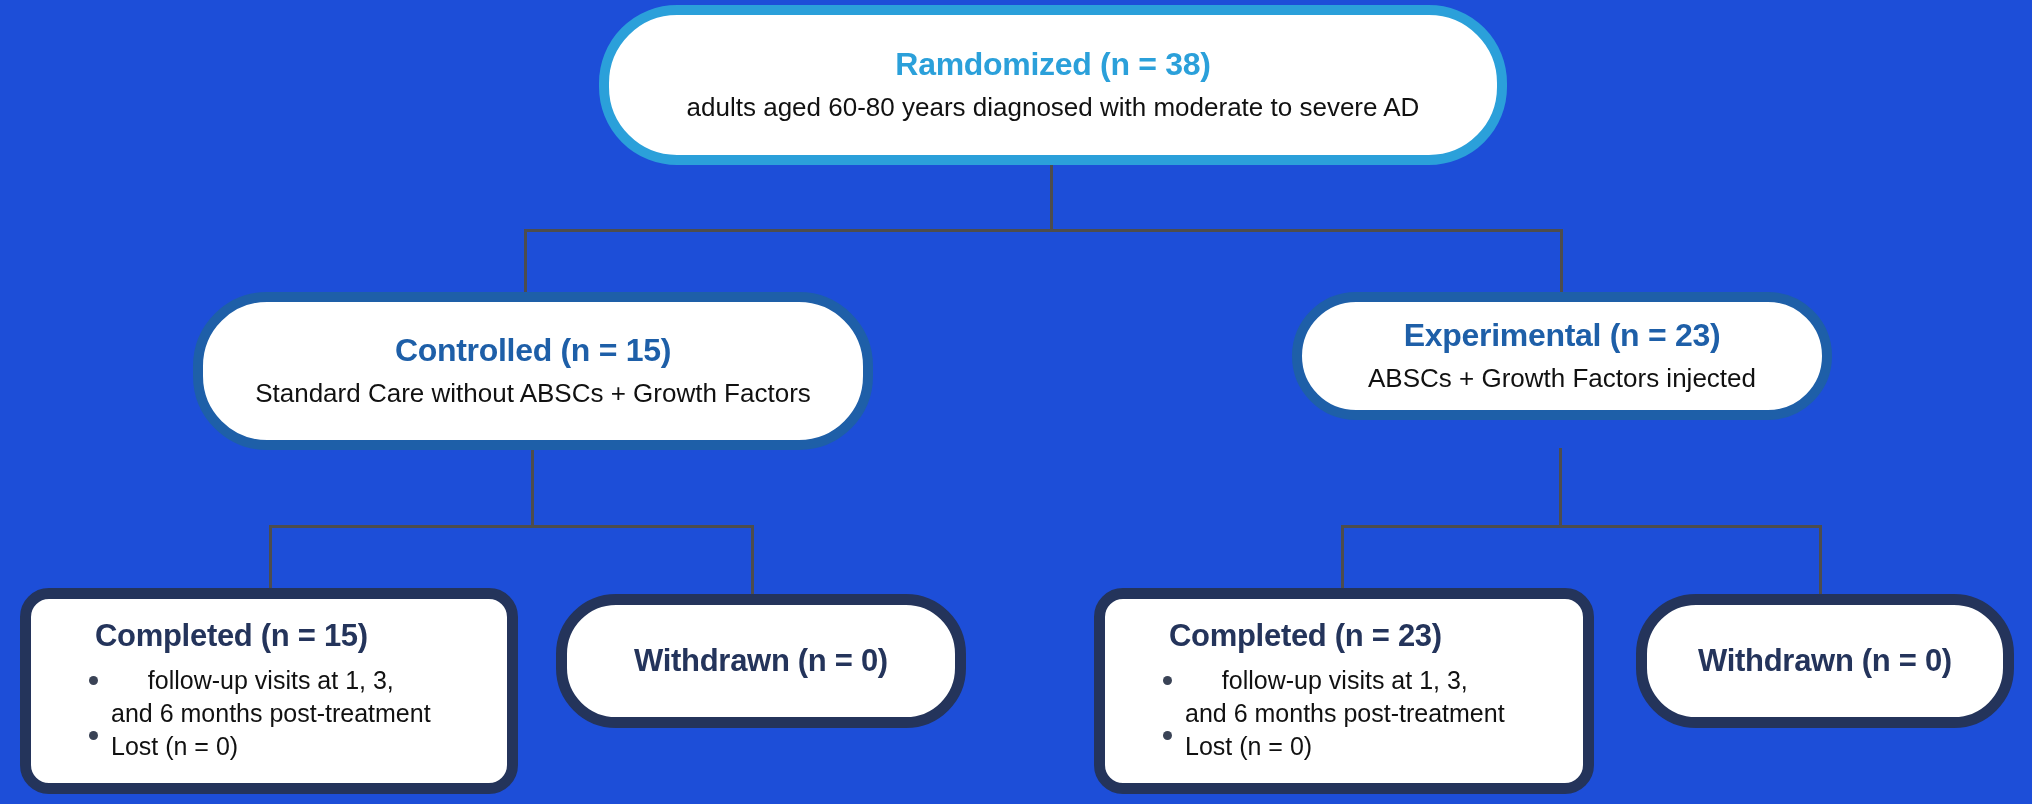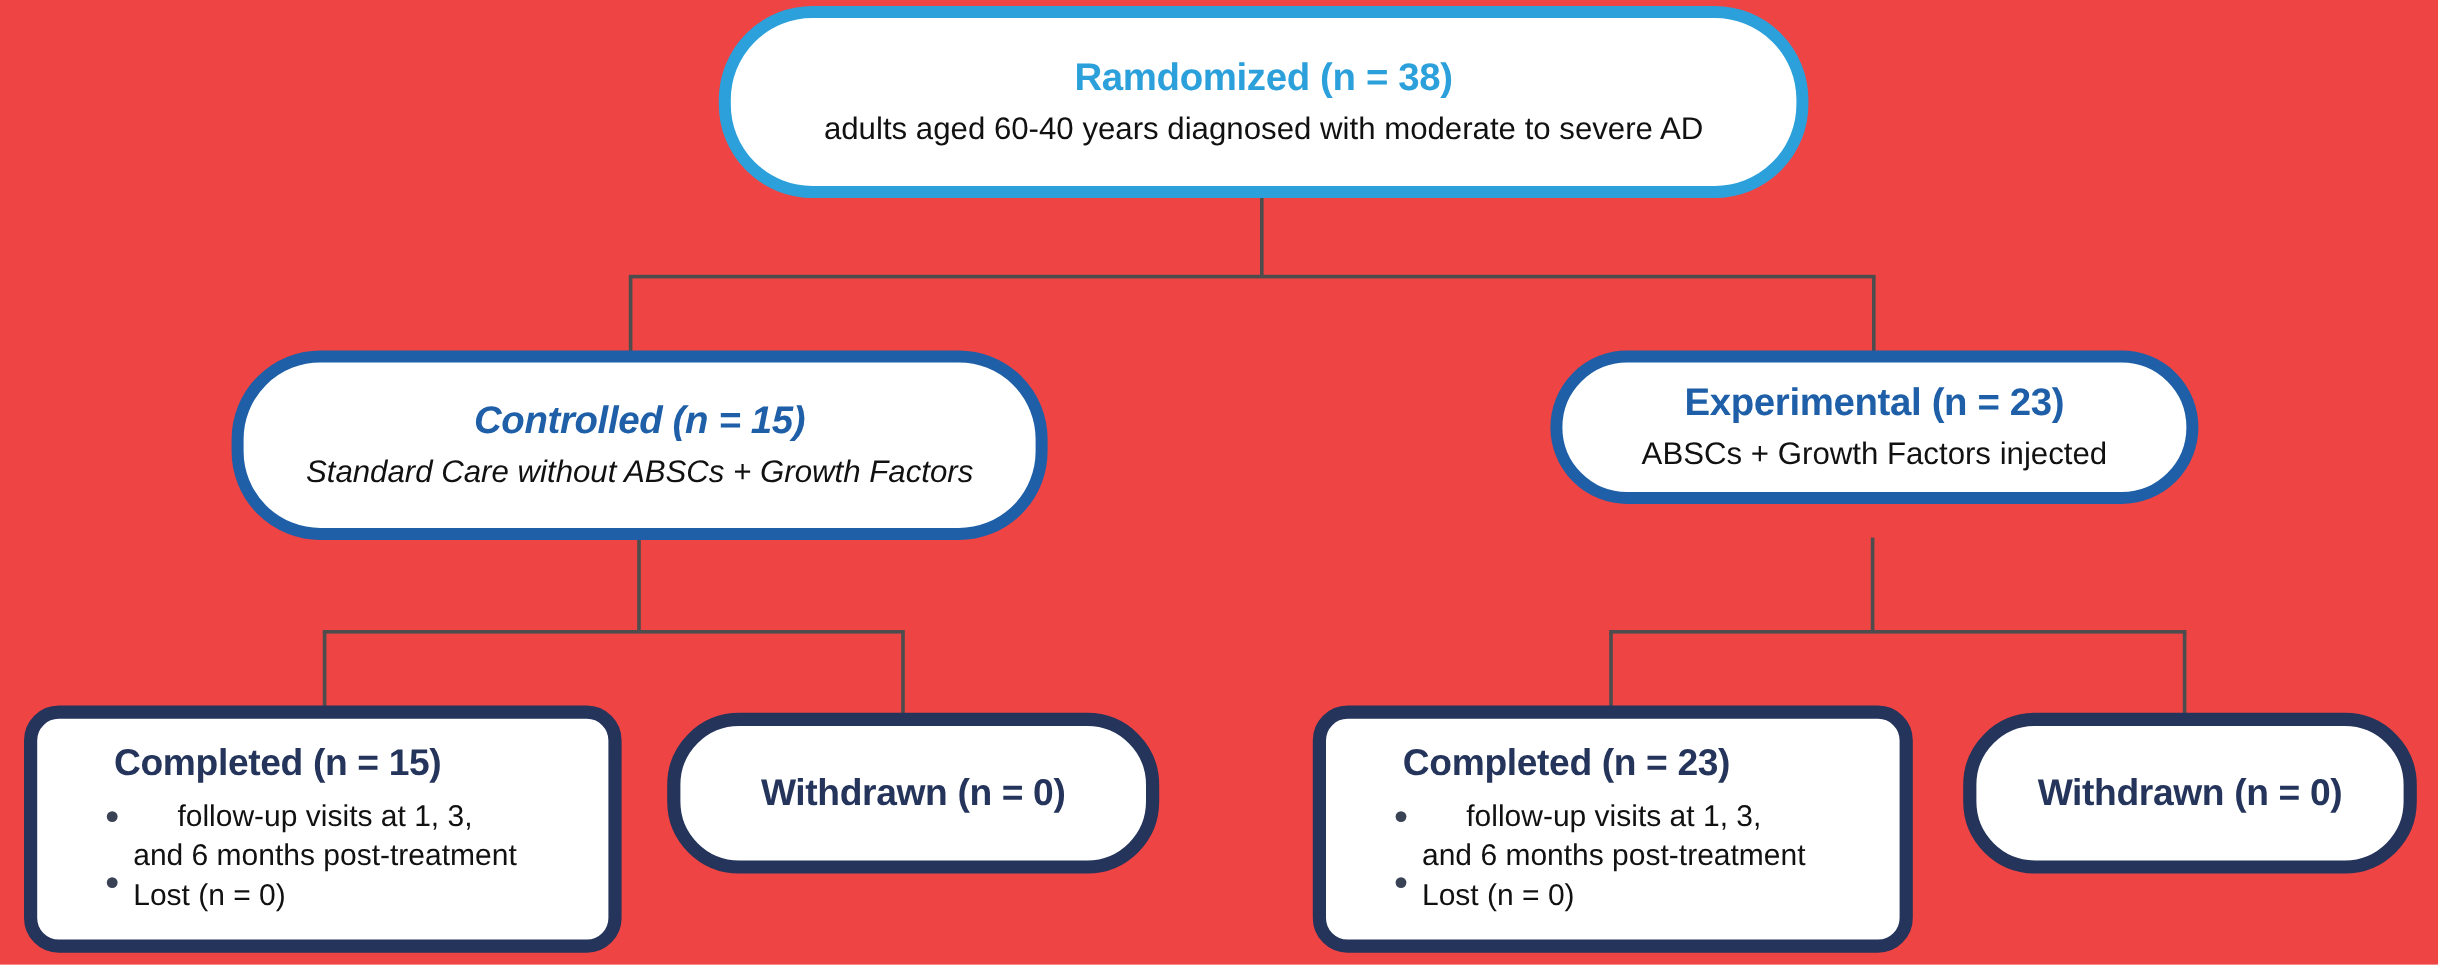--- a/index.html
+++ b/index.html
@@ -1,20 +1,20 @@
 <!DOCTYPE html>
 <html style="--light-blue: #2ba0da; --medium-blue: #1e5fa8; --navy: #24345b; --line: #4d4d4d;"><head>
 <meta charset="utf-8">
 <style>
   html, body { margin: 0; padding: 0; background: #ffffff; }
   .canvas {
     position: relative;
     width: 2032px;
     height: 804px;
-    background: #ef4444;
+    background: #1d4ed8;
     font-family: "Liberation Sans", "DejaVu Sans", sans-serif;
     overflow: hidden;
   }
   
   .vline, .hline {
     position: absolute;
     background: var(--line, #4d4d4d);
     z-index: 1;
   }
   .vline { width: 3px; }
@@ -42,21 +42,21 @@
     border-radius: 78px;
   }
   .randomized .title { color: var(--light-blue, #2ba0da); font-size: 32px; }
 
   
   .branch {
     border: 10px solid var(--medium-blue, #1e5fa8);
     border-radius: 74px;
   }
   .branch .title { color: var(--medium-blue, #1e5fa8); font-size: 32px; }
-  .controlled   { left: 193px;  top: 292px; width: 680px; height: 158px; font-style: italic; }
+  .controlled   { left: 193px;  top: 292px; width: 680px; height: 158px; }
   .experimental { left: 1292px; top: 292px; width: 540px; height: 128px; }
 
   
   .leaf { border: 11px solid var(--navy, #24345b); }
   .completed {
     border-radius: 29px;
     align-items: flex-start;
     text-align: left;
     padding-left: 58px;
     padding-right: 14px;
@@ -97,21 +97,21 @@
   <div class="vline" style="left:269px; top:527px; height:63px;"></div>
   <div class="vline" style="left:751px; top:527px; height:69px;"></div>
 
   <div class="vline" style="left:1559px; top:448px; height:79px;"></div>
   <div class="hline" style="left:1341px; top:525px; width:481px;"></div>
   <div class="vline" style="left:1341px; top:527px; height:63px;"></div>
   <div class="vline" style="left:1819px; top:527px; height:69px;"></div>
 
   <div class="node randomized">
     <div class="title">Ramdomized (n = 38)</div>
-    <div class="subtitle">adults aged 60-40 years diagnosed with moderate to severe AD</div>
+    <div class="subtitle">adults aged 60-80 years diagnosed with moderate to severe AD</div>
   </div>
 
   <div class="node branch controlled">
     <div class="title">Controlled (n = 15)</div>
     <div class="subtitle">Standard Care without ABSCs + Growth Factors</div>
   </div>
 
   <div class="node branch experimental">
     <div class="title">Experimental (n = 23)</div>
     <div class="subtitle">ABSCs + Growth Factors injected</div>

